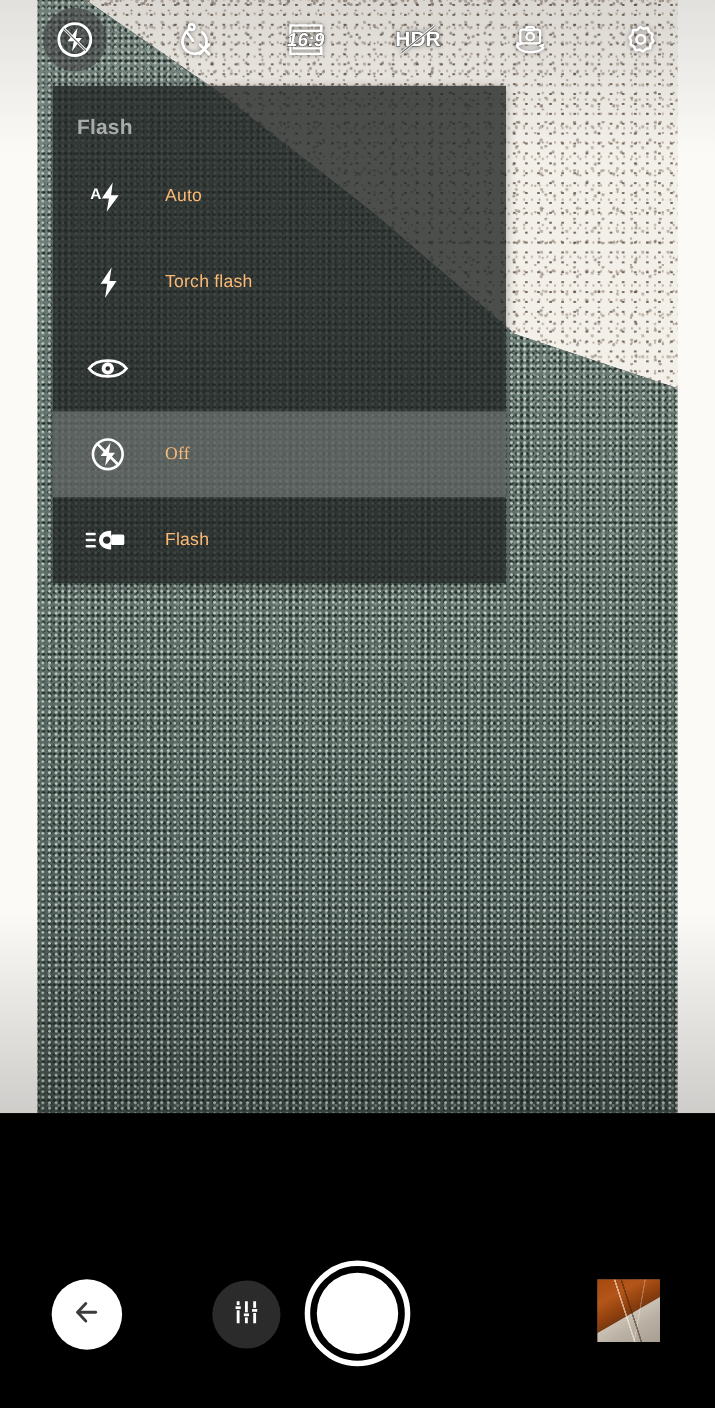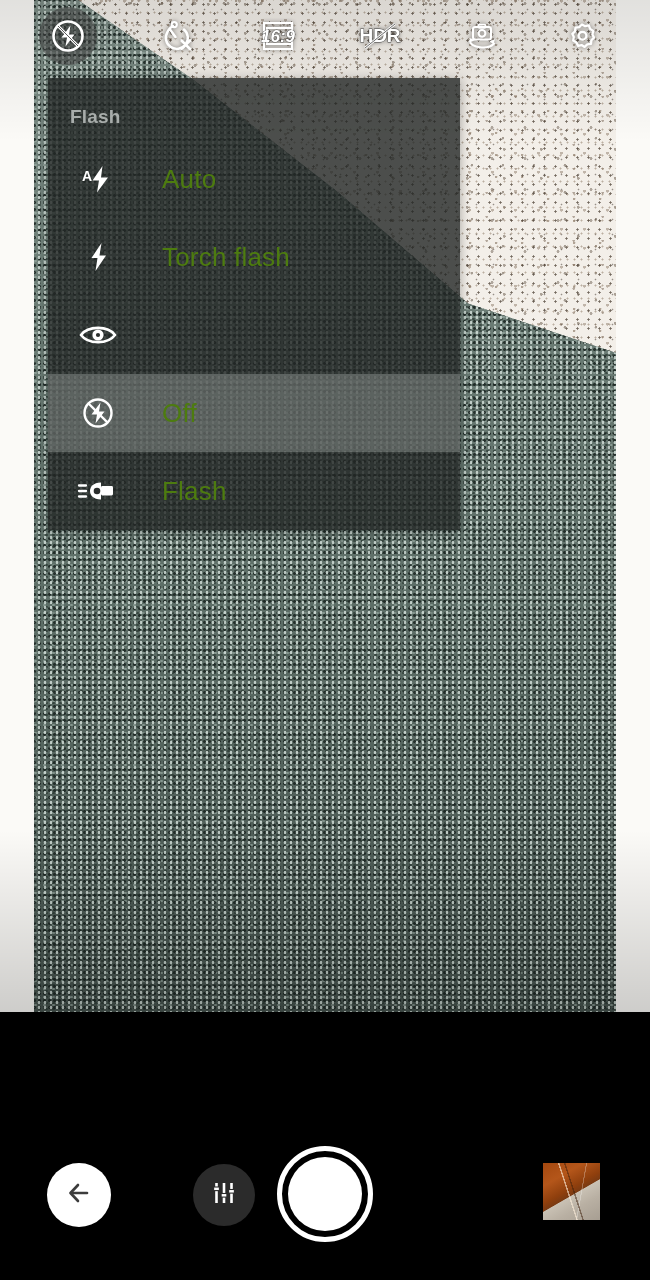--- a/index.html
+++ b/index.html
@@ -167,33 +167,34 @@
   }
   .menu-item {
     height: 78px;
     display: flex;
     align-items: center;
     padding-left: 22px;
     box-sizing: border-box;
   }
   .menu-item.selected {
     background: rgba(190,196,193,.32);
+    font-family: Liberation Serif, serif;
   }
   .menu-item .mi-icon {
     width: 56px;
     display: flex;
     align-items: center;
     justify-content: center;
     flex: 0 0 auto;
   }
   .menu-item .mi-icon svg { display: block; }
   .menu-item .mi-label {
-    color: #4d7c0f;
-    font-size: 26px;
-    margin-left: 36px;
+    color: #fdba74;
+    font-size: 16px;
+    margin-left: 24px;
     letter-spacing: .2px;
   }
 
   
   #controlbar {
     position: absolute;
     left: 0;
     top: 1012px;
     width: 650px;
     height: 268px;

